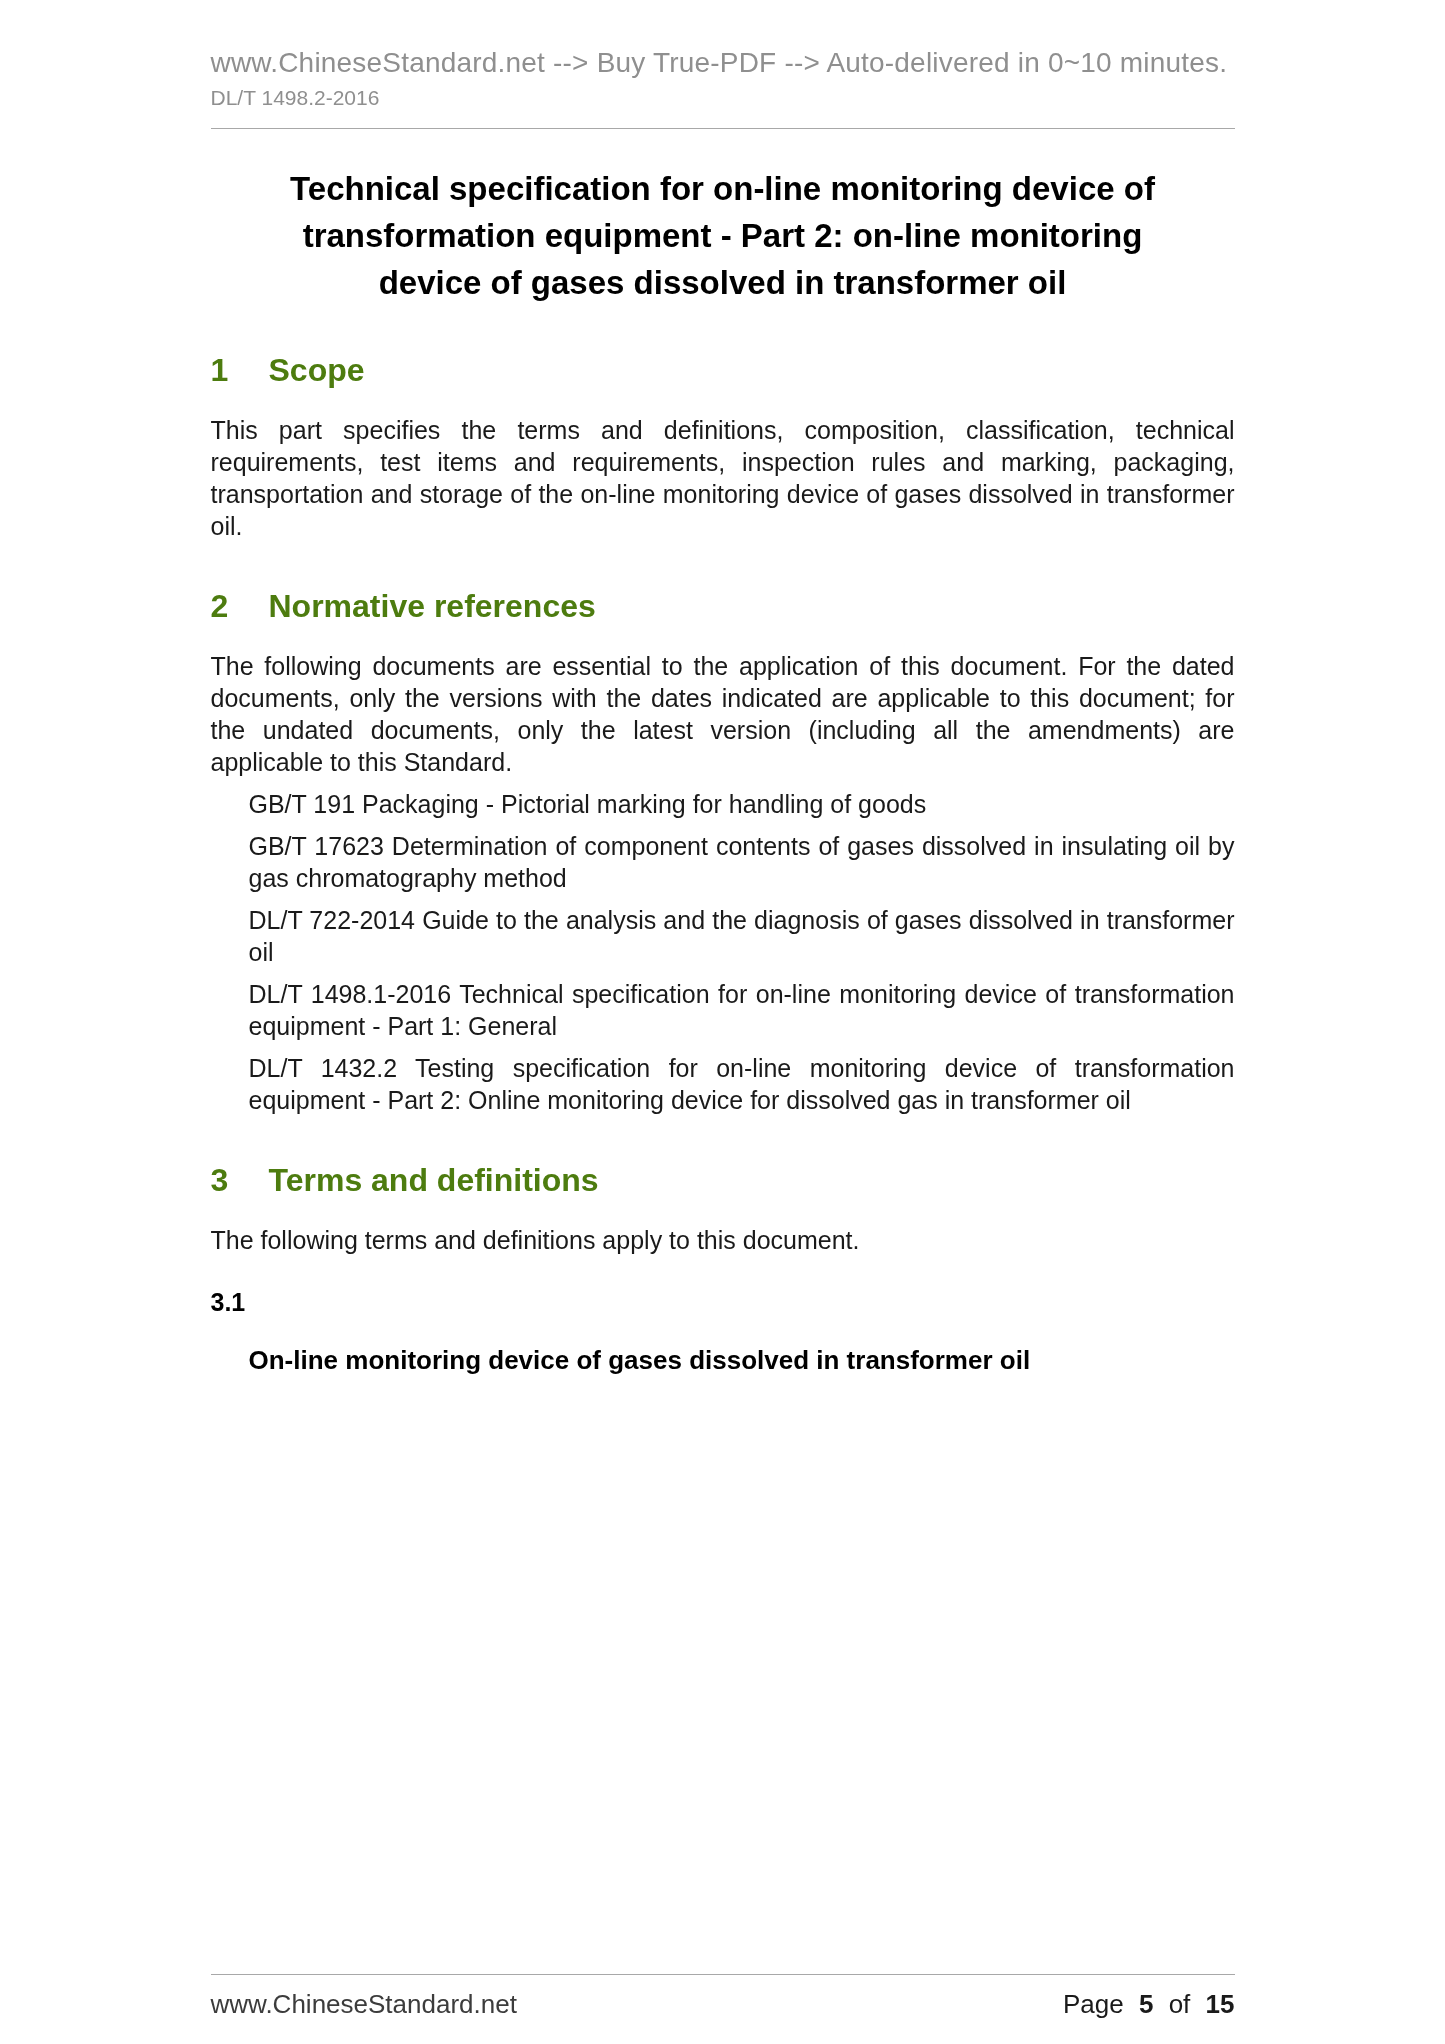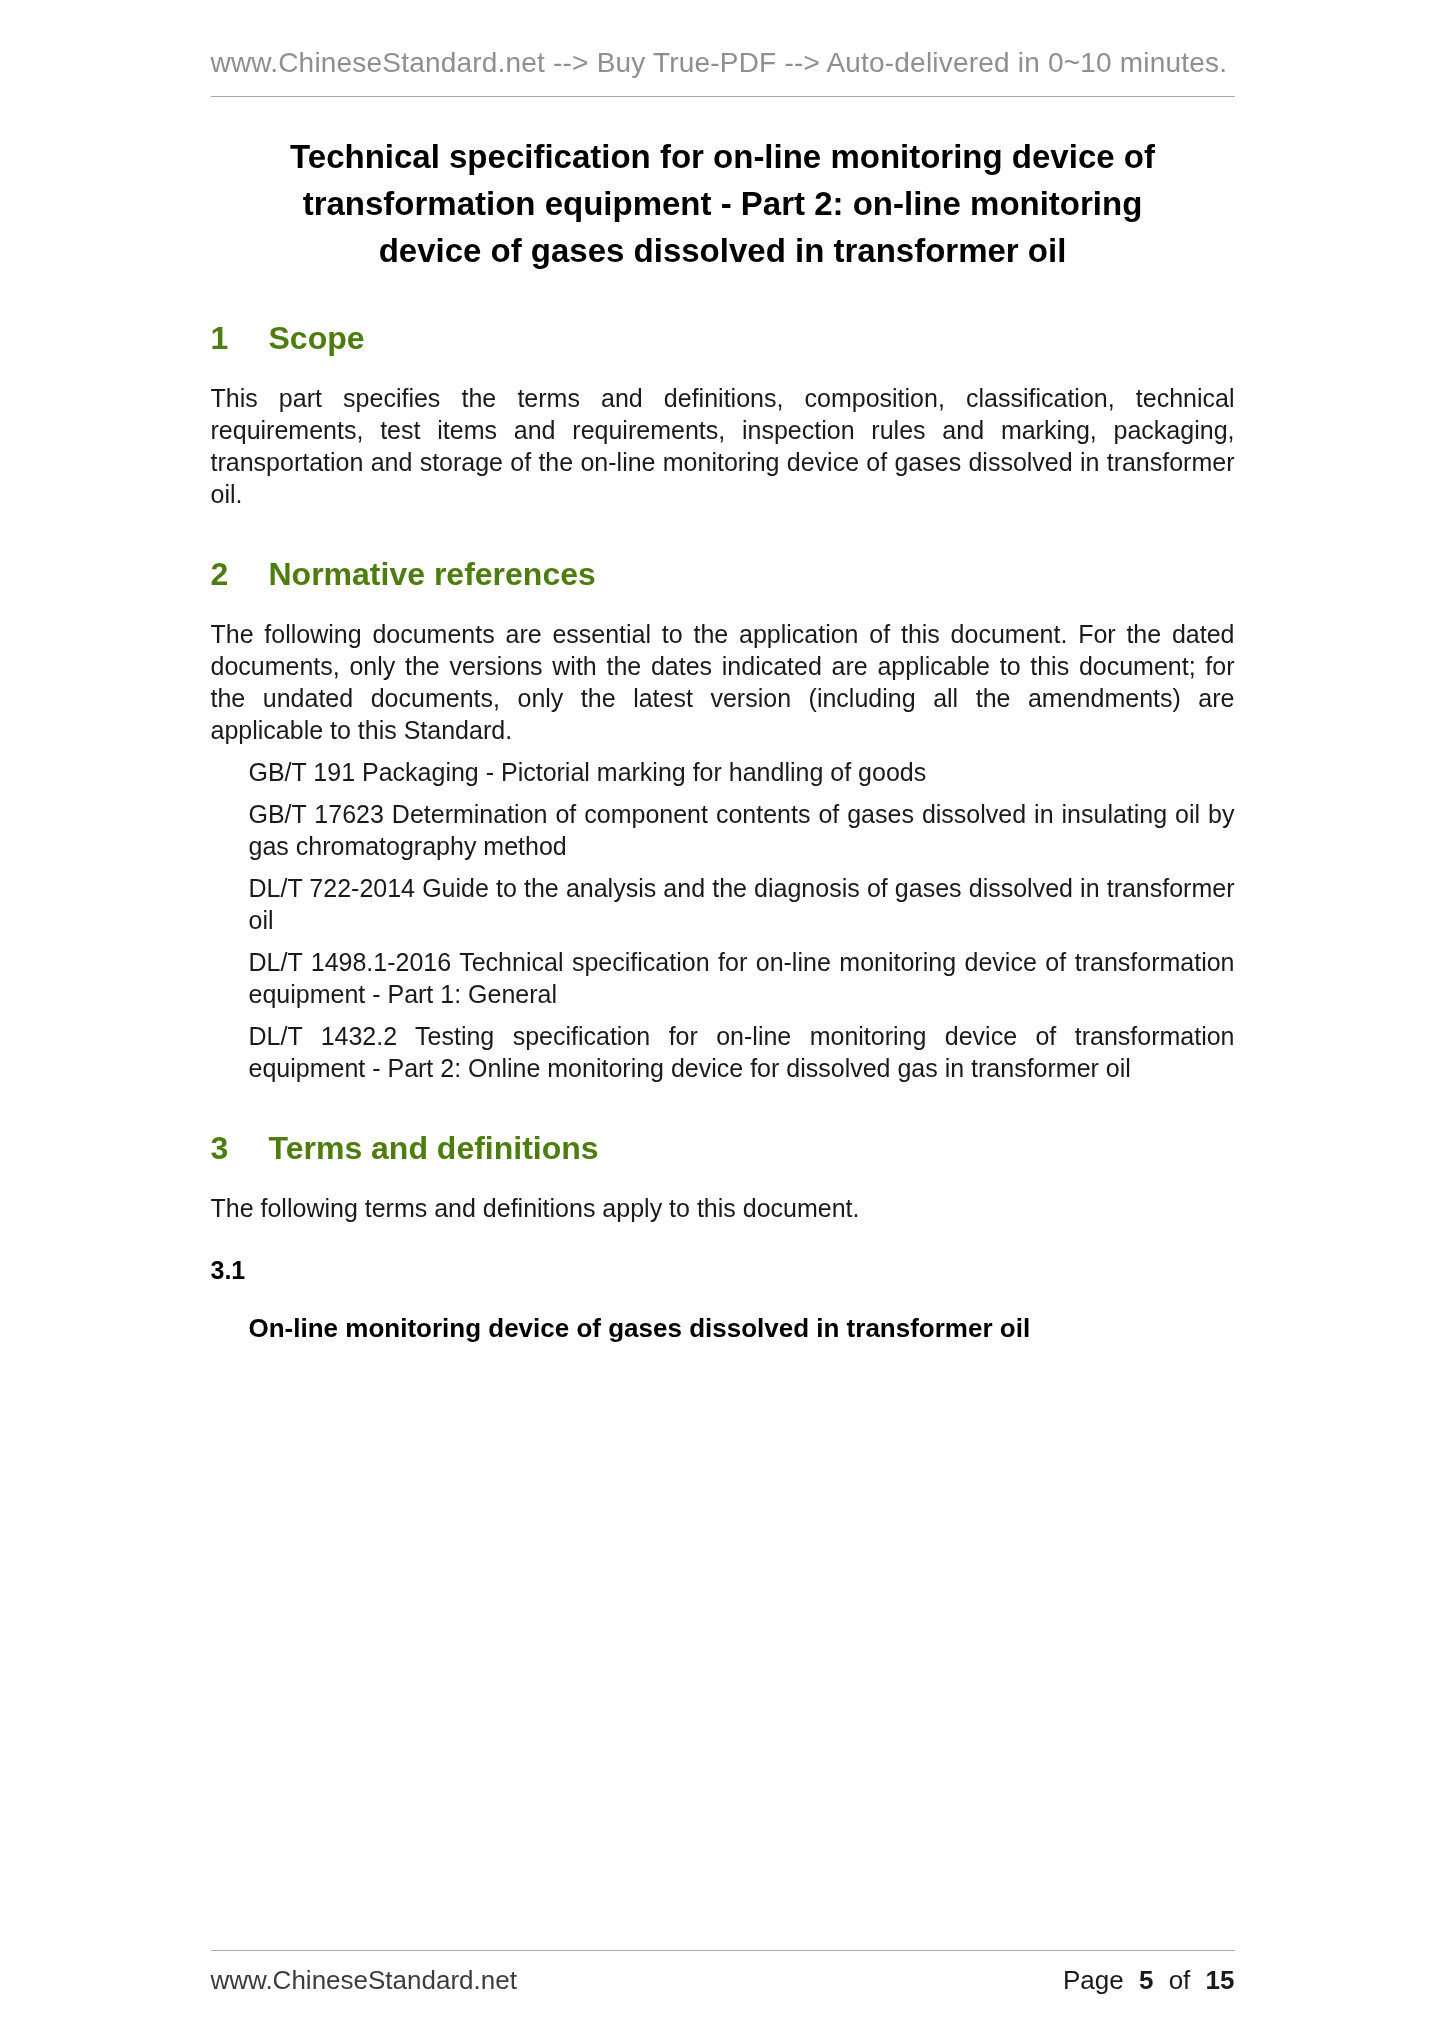--- a/index.html
+++ b/index.html
@@ -45,21 +45,21 @@
     font-size: 25px;
     line-height: 32px;
     text-align: justify;
     color: #1a1a1a;
   }
   .ref { margin-left: 38px; margin-top: 10px; }
 
   .term-num { margin: 32px 0 0; font-size: 25px; font-weight: 700; color: #000; }
   .term-name { margin: 28px 0 0 38px; font-size: 26px; font-weight: 700; color: #000; }
 
-  .footer { position: absolute; left: 0; right: 0; bottom: 48px; }
+  .footer { position: absolute; left: 0; right: 0; bottom: 24px; }
   .footer-inner { width: 1024px; margin: 0 auto; }
   .footer-row {
     display: flex;
     justify-content: space-between;
     align-items: baseline;
     margin-top: 14px;
     font-size: 26px;
   }
   .footer-site { color: #3c3c3c; }
   .footer-page { color: #1a1a1a; }
@@ -67,20 +67,21 @@
   .footer-page span + span { margin-left: 8px; }
 </style>
 </head>
 <body>
 
 <div class="page">
   <div class="content">
 
     <div class="doc-header">
       <div class="hline1">www.ChineseStandard.net --&gt; Buy True-PDF --&gt; Auto-delivered in 0~10 minutes.</div>
+      <div class="hline2">DL/T 1498.2-2016</div>
       <hr class="rule">
     </div>
 
     <h1 class="doc-title">
       <span class="title-line">Technical specification for on-line monitoring device of</span>
       <span class="title-line">transformation equipment - Part 2: on-line monitoring</span>
       <span class="title-line">device of gases dissolved in transformer oil</span>
     </h1>
 
     <h2 class="section-heading"><span class="sec-num">1</span><span class="sec-title">Scope</span></h2>

